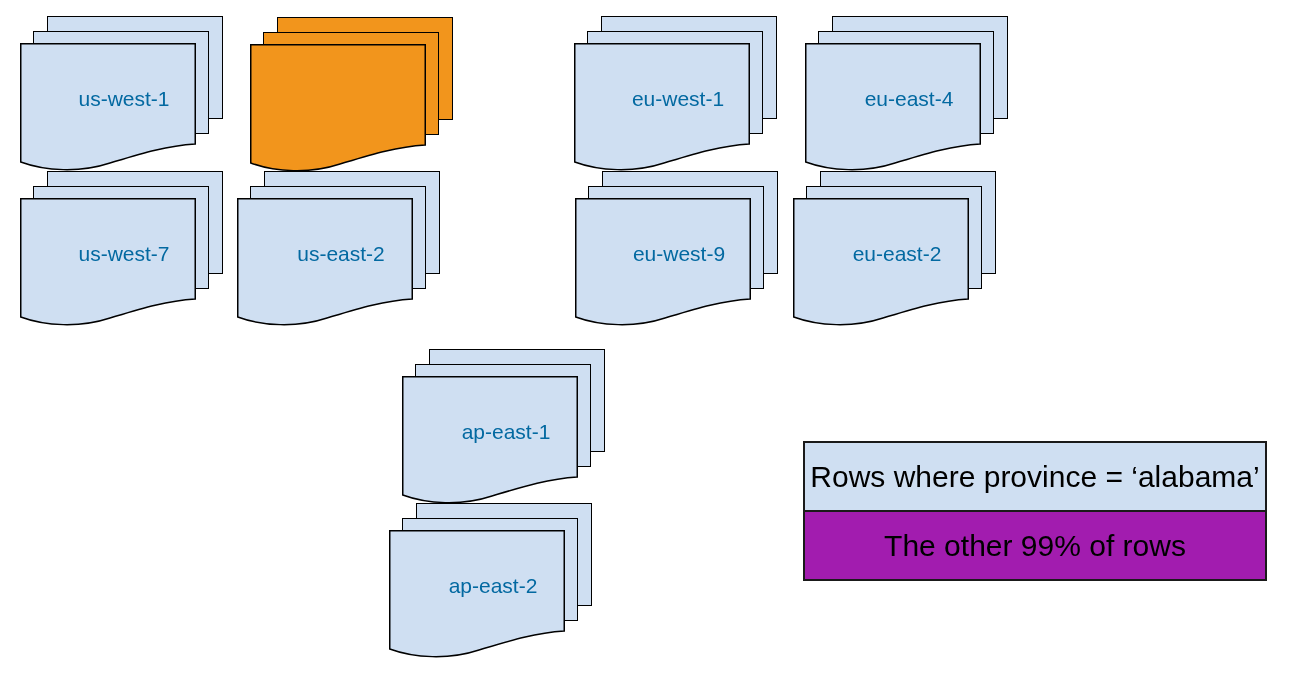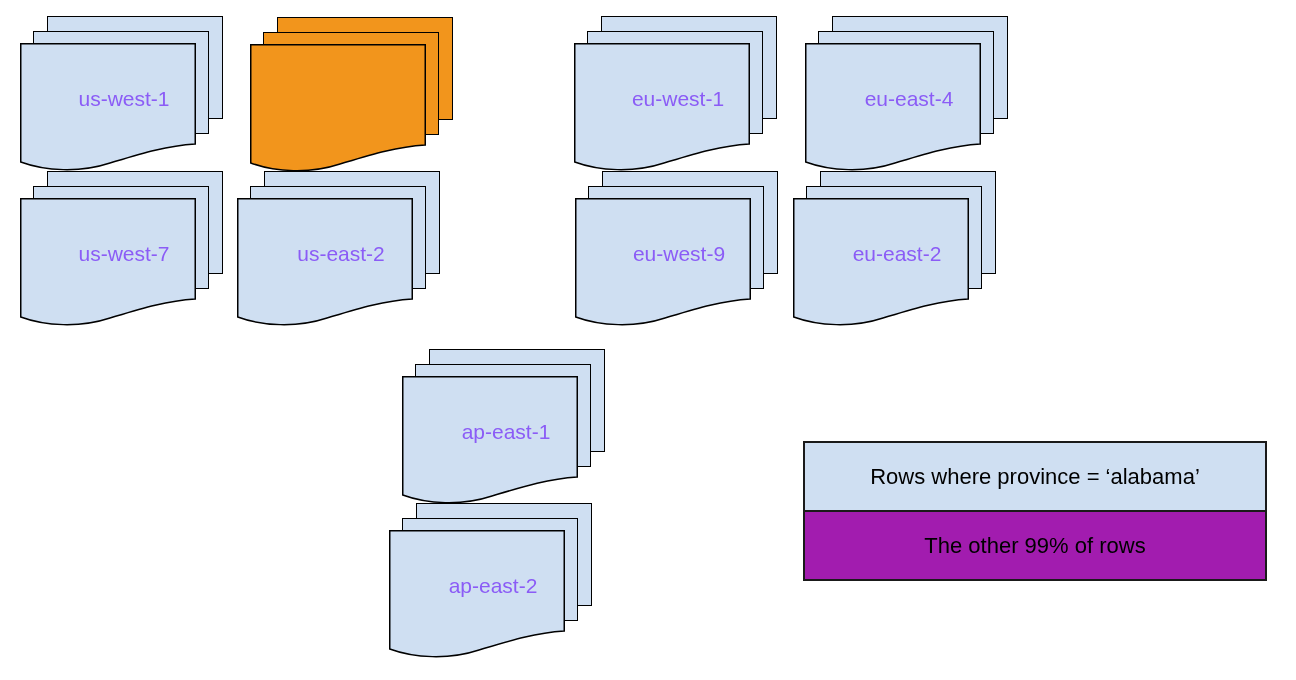--- a/index.html
+++ b/index.html
@@ -50,40 +50,40 @@
   .stack-label {
     position: absolute;
     left: 0;
     top: 27px;
     width: 208px;
     height: 112px;
     display: flex;
     align-items: center;
     justify-content: center;
     font-size: 21px;
-    color: #8b5cf6;
+    color: #0369a1;
     white-space: nowrap;
   }
 
   
   .legend {
     position: absolute;
     left: 803px;
     top: 441px;
     width: 464px;
   }
   .legend-row {
     box-sizing: border-box;
     width: 464px;
     height: 71px;
     border: 2px solid #1a1a1a;
     display: flex;
     align-items: center;
     justify-content: center;
-    font-size: 22px;
+    font-size: 30px;
     color: #000000;
     white-space: nowrap;
   }
   .legend-row + .legend-row { margin-top: -2px; }
   .legend-blue   { background: #cfdff2; }
   .legend-orange { background: #a21caf; }
 </style>
 </head>
 <body>
 

